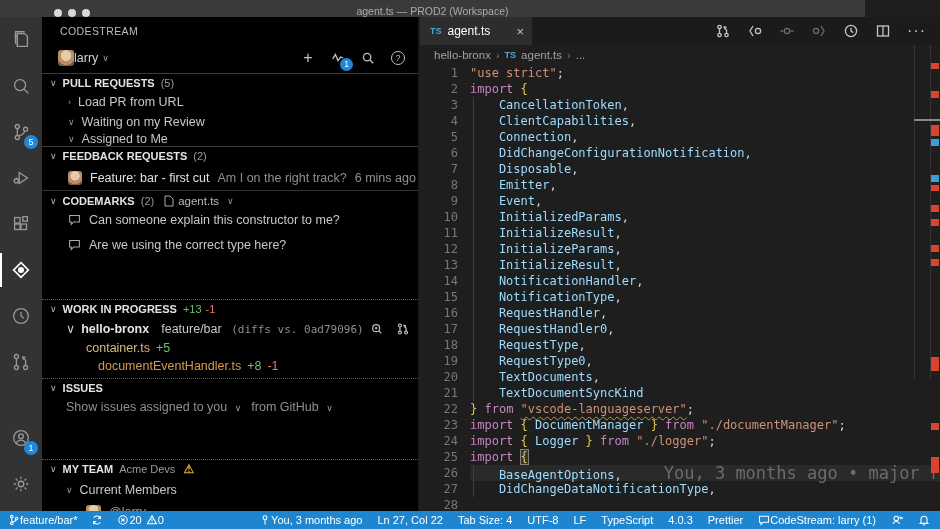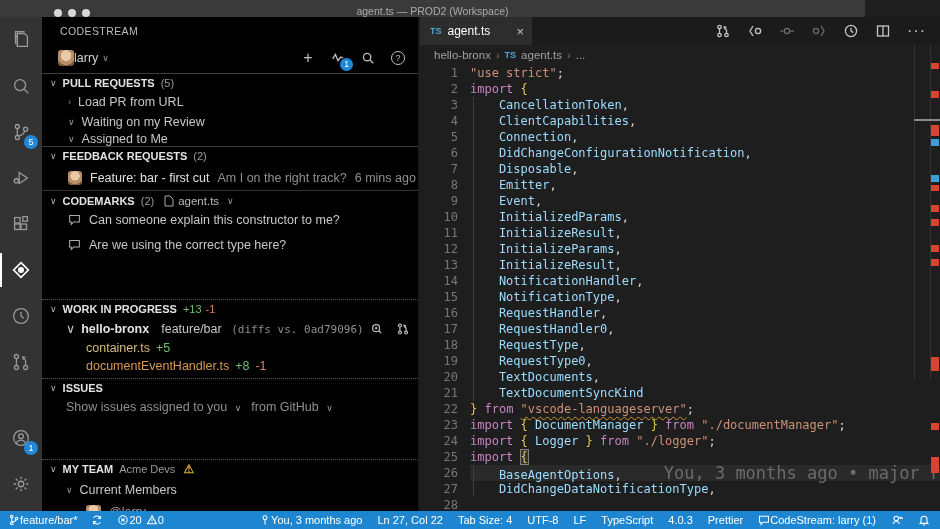--- a/index.html
+++ b/index.html
@@ -308,21 +308,21 @@
             <circle cx="4.5" cy="12" r="1.7"></circle>
             <circle cx="11.5" cy="12" r="1.7"></circle>
             <path d="M4.5 5.7v4.6M11.5 10.3V7l-2.5-2.5M9.8 6.2l-.6-2.4 2.4.6"></path>
           </svg>
       </span>
     </div>
     <div class="wip-file">
       <span>container.ts</span>
       <span class="add">+5</span>
     </div>
-    <div class="wip-file" style="color:#d79a53;">
+    <div class="wip-file" style="color:#d79a53;margin-left:12px;">
       <span>documentEventHandler.ts</span>
       <span class="add">+8</span>
       <span class="del">-1</span>
     </div>
 
     <div class="sec-hdr" style="border-top:1px dotted #5a5a5a; margin-top:3px;">
       <span class="chev">∨</span>
       <span>ISSUES</span>
     </div>
     <div class="sb-row" style="padding-left:24px;">

